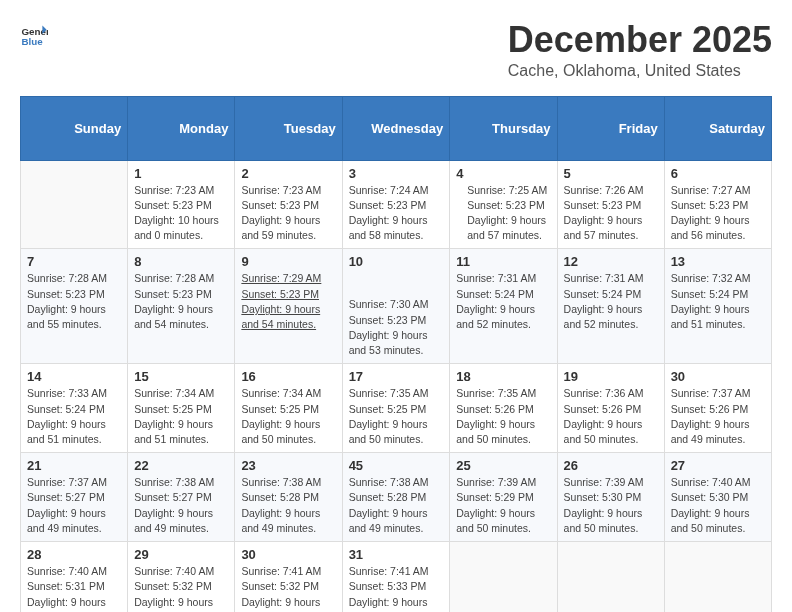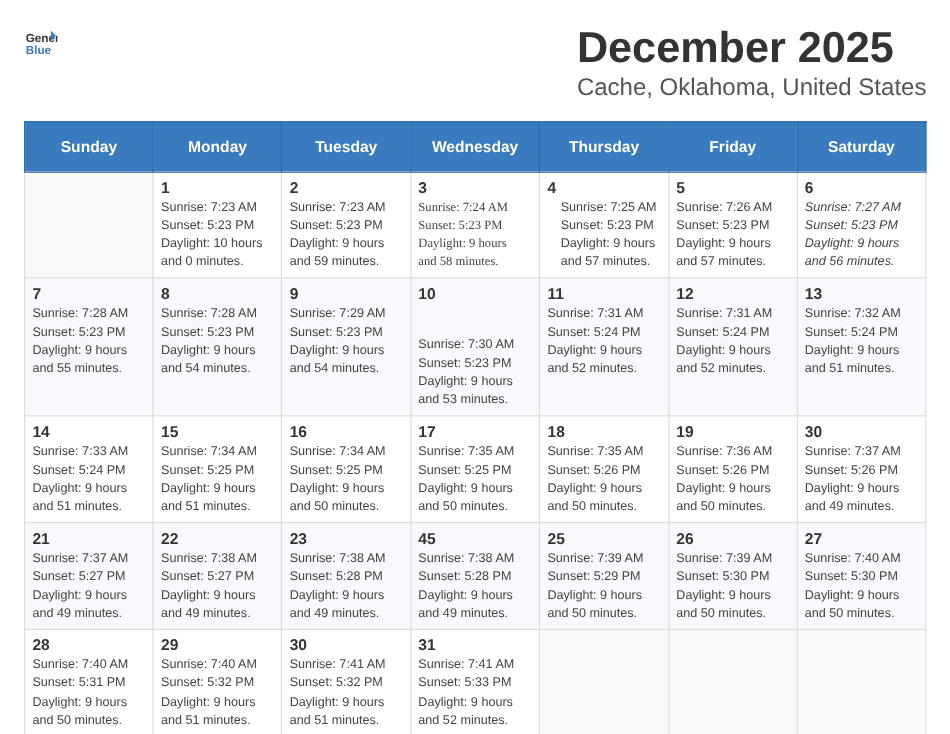--- a/index.html
+++ b/index.html
@@ -28,36 +28,36 @@
     .title-section {
       text-align: left;
     }
     .calendar-title {
       font-size: 36px;
       font-weight: bold;
       color: #333;
       line-height: 1.1;
     }
     .calendar-subtitle {
-      font-size: 20px;
+      font-size: 16px;
       color: #555;
       margin-top: 2px;
     }
     .calendar {
       width: 100%;
       border-collapse: collapse;
       border: 1px solid #ccc;
     }
     .calendar th {
       background-color: #3a7abf;
       color: #fff;
       font-size: 13px;
       font-weight: bold;
-      padding: 13px 6px;
-      text-align: center;
+      padding: 24px 6px;
+      text-align: right;
       border: 1px solid #2e6aaa;
     }
     .calendar td {
       vertical-align: top;
       padding: 5px 6px;
       border: 1px solid #ddd;
       width: 108px;
       min-height: 80px;
       background: #fff;
     }
@@ -121,42 +121,42 @@
         </td>
         <td>
           <span class="day-number">2</span>
           <div class="day-info" style="white-space: pre-line;">Sunrise: 7:23 AM
 Sunset: 5:23 PM
 Daylight: 9 hours
 and 59 minutes.</div>
         </td>
         <td>
           <span class="day-number">3</span>
-          <div class="day-info" style="white-space: pre-line; font-family: Liberation Serif, serif;">Sunrise: 7:24 AM
+          <div class="day-info" style="white-space: pre-line;">Sunrise: 7:24 AM
 Sunset: 5:23 PM
 Daylight: 9 hours
 and 58 minutes.</div>
         </td>
         <td>
           <span class="day-number">4</span>
           <div class="day-info" style="white-space: pre-line; margin-left: 11px;">Sunrise: 7:25 AM
 Sunset: 5:23 PM
 Daylight: 9 hours
 and 57 minutes.</div>
         </td>
         <td>
           <span class="day-number">5</span>
           <div class="day-info" style="white-space: pre-line;">Sunrise: 7:26 AM
 Sunset: 5:23 PM
 Daylight: 9 hours
 and 57 minutes.</div>
         </td>
         <td>
           <span class="day-number">6</span>
-          <div class="day-info" style="white-space: pre-line; font-style: italic;">Sunrise: 7:27 AM
+          <div class="day-info" style="white-space: pre-line;">Sunrise: 7:27 AM
 Sunset: 5:23 PM
 Daylight: 9 hours
 and 56 minutes.</div>
         </td>
       </tr>
       <tr>
         <td>
           <span class="day-number">7</span>
           <div class="day-info" style="white-space: pre-line;">Sunrise: 7:28 AM
 Sunset: 5:23 PM
@@ -165,21 +165,21 @@
         </td>
         <td>
           <span class="day-number">8</span>
           <div class="day-info" style="white-space: pre-line;">Sunrise: 7:28 AM
 Sunset: 5:23 PM
 Daylight: 9 hours
 and 54 minutes.</div>
         </td>
         <td>
           <span class="day-number">9</span>
-          <div class="day-info" style="white-space: pre-line;">Sunrise: 7:29 AM
+          <div class="day-info" style="white-space: pre-line; text-decoration: underline;">Sunrise: 7:29 AM
 Sunset: 5:23 PM
 Daylight: 9 hours
 and 54 minutes.</div>
         </td>
         <td>
           <span class="day-number">10</span>
           <div class="day-info" style="white-space: pre-line; margin-top: 28px;">Sunrise: 7:30 AM
 Sunset: 5:23 PM
 Daylight: 9 hours
 and 53 minutes.</div>

